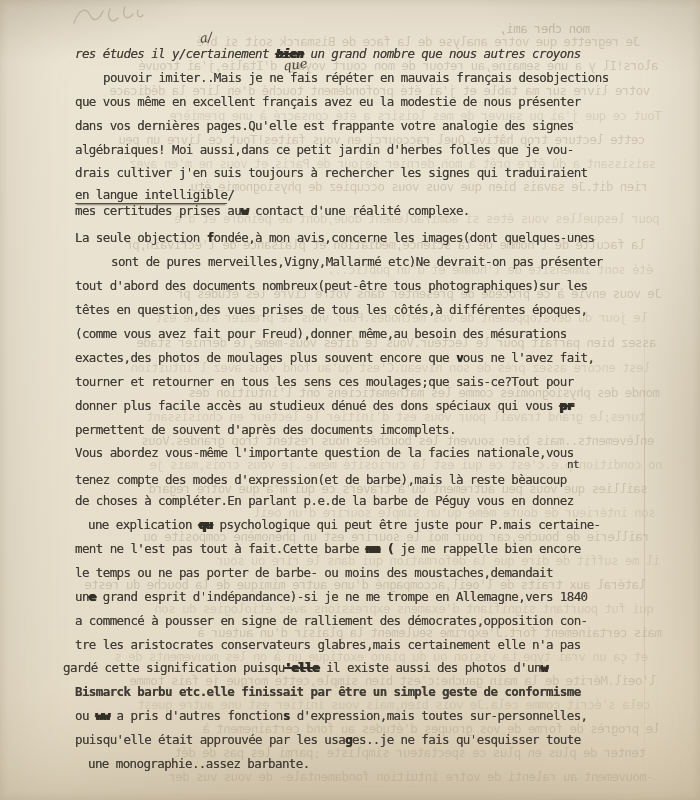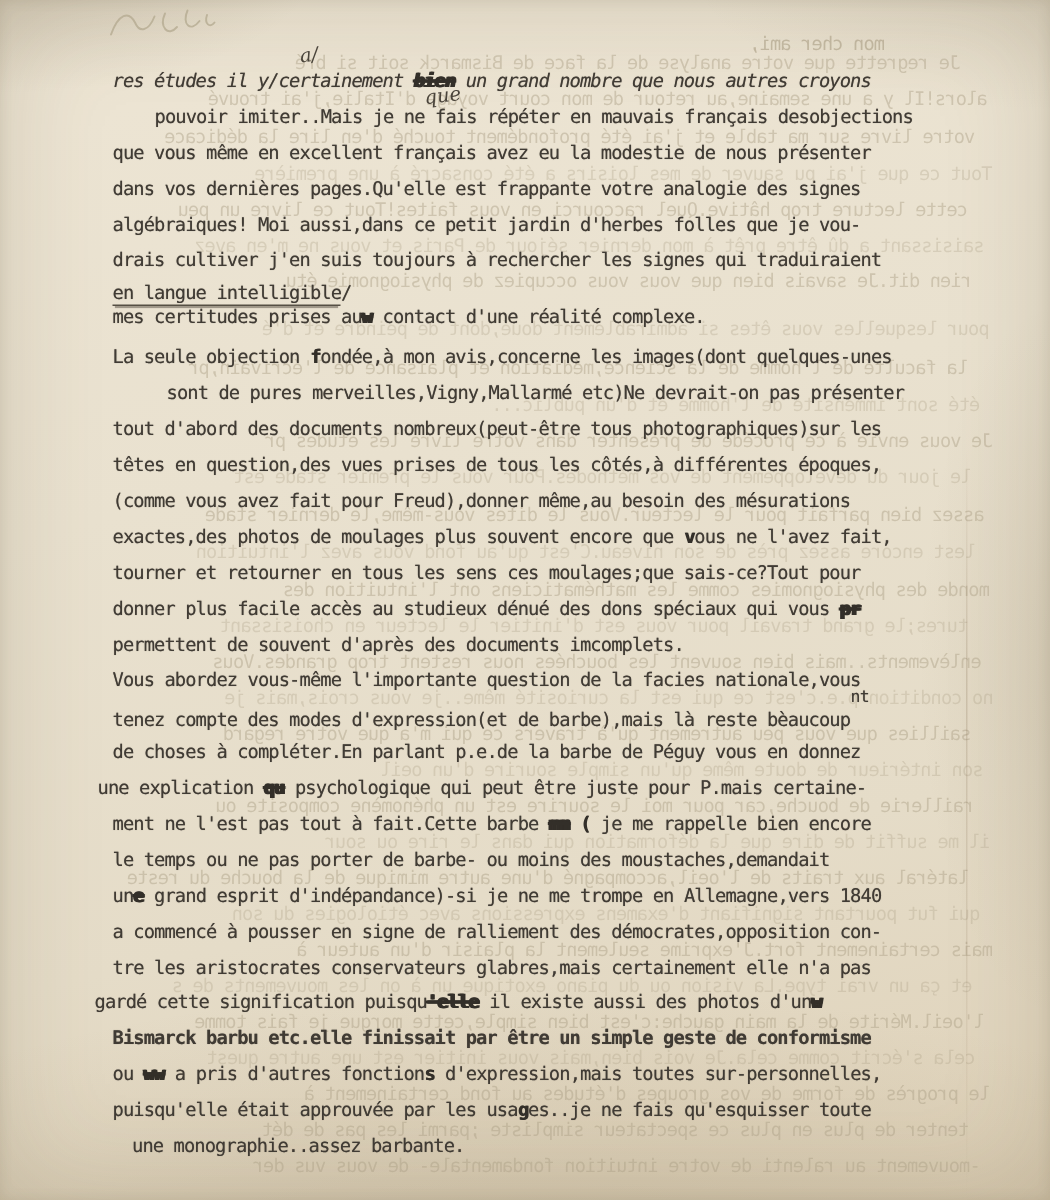--- a/index.html
+++ b/index.html
@@ -107,21 +107,21 @@
       <div class="tline" style="top: 278px; left: 75px; text-align: center;"><span>tout d'abord des documents nombreux(peut-être tous photographiques)sur les</span></div>
       <div class="tline" style="top: 302px; left: 75px;"><span>têtes en question,des vues prises de tous les côtés,à différentes époques,</span></div>
       <div class="tline" style="top: 326px; left: 75px;"><span>(comme vous avez fait pour Freud),donner même,au besoin des mésurations</span></div>
       <div class="tline" style="top: 350px; left: 75px;"><span>exactes,des photos de moulages plus souvent encore que </span><span class="bold">v</span><span>ous ne l'avez fait,</span></div>
       <div class="tline" style="top: 374px; left: 75px;"><span>tourner et retourner en tous les sens ces moulages;que sais-ce?Tout pour</span></div>
       <div class="tline" style="top: 398px; left: 75px;"><span>donner plus facile accès au studieux dénué des dons spéciaux qui vous </span><span class="strike">pr</span></div>
       <div class="tline" style="top: 422px; left: 75px;"><span>permettent de souvent d'après des documents imcomplets.</span></div>
       <div class="tline" style="top: 445px; left: 75px;"><span>Vous abordez vous-même l'importante question de la facies nationale,vous</span></div>
       <div class="tline" style="top: 472px; left: 75px;"><span>tenez compte des modes d'expression(et de barbe),mais là reste bèaucoup</span></div>
       <div class="tline" style="top: 493px; left: 75px;"><span>de choses à compléter.En parlant p.e.de la barbe de Péguy vous en donnez</span></div>
-      <div class="tline" style="top: 517px; left: 65px; text-align: right;"><span>une explication </span><span class="strike">qu</span><span> psychologique qui peut être juste pour P.mais certaine-</span></div>
+      <div class="tline" style="top: 517px; left: 88px; text-align: right;"><span>une explication </span><span class="strike">qu</span><span> psychologique qui peut être juste pour P.mais certaine-</span></div>
       <div class="tline" style="top: 541px; left: 75px;"><span>ment ne l'est pas tout à fait.Cette barbe </span><span class="strike">mm</span><span> </span><span class="bold">(</span><span> je me rappelle bien encore</span></div>
       <div class="tline" style="top: 565px; left: 75px;"><span>le temps ou ne pas porter de barbe- ou moins des moustaches,demandait</span></div>
       <div class="tline" style="top: 589px; left: 75px;"><span>un</span><span class="strike">e</span><span> grand esprit d'indépandance)-si je ne me trompe en Allemagne,vers 1840</span></div>
       <div class="tline" style="top: 613px; left: 75px;"><span>a commencé à pousser en signe de ralliement des démocrates,opposition con-</span></div>
       <div class="tline" style="top: 637px; left: 75px;"><span>tre les aristocrates conservateurs glabres,mais certainement elle n'a pas</span></div>
       <div class="tline" style="top: 660px; left: 63px;"><span>gardé cette signification puisqu</span><span class="strike">'elle</span><span> il existe aussi des photos d'un</span><span class="strike">w</span></div>
       <div class="tline" style="top: 684px; left: 75px; font-weight: bold;"><span>Bismarck barbu etc.elle finissait par être un simple geste de conformisme</span></div>
       <div class="tline" style="top: 708px; left: 75px;"><span>ou </span><span class="strike">ww</span><span> a pris d'autres fonction</span><span class="bold">s</span><span> d'expression,mais toutes sur-personnelles,</span></div>
       <div class="tline" style="top: 732px; left: 75px;"><span>puisqu'elle était approuvée par les usa</span><span class="bold">g</span><span>es..je ne fais qu'esquisser toute</span></div>
       <div class="tline" style="top: 756px; left: 88px;"><span>une monographie..assez barbante.</span></div>

